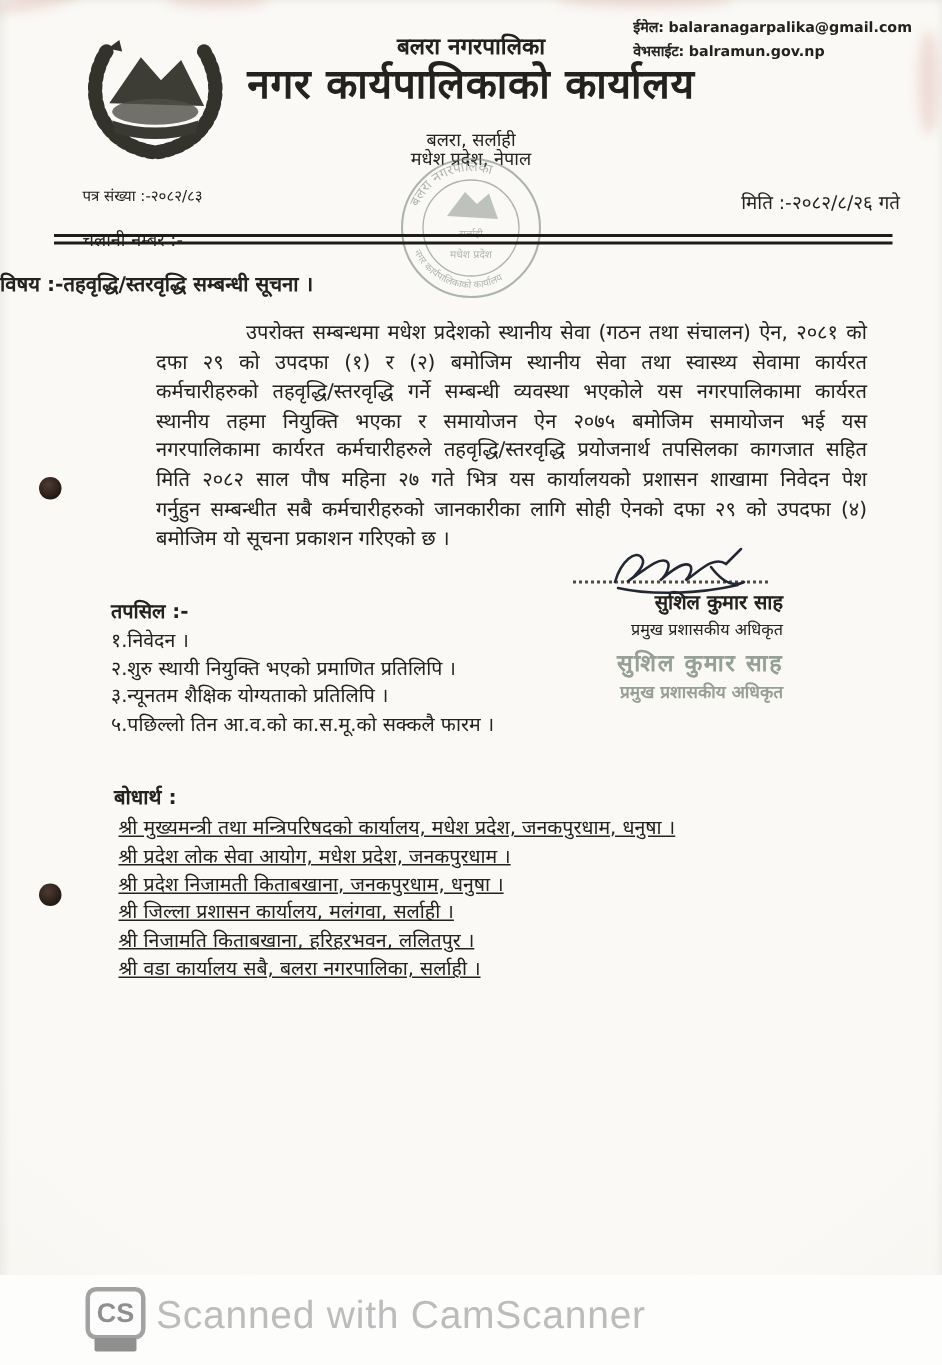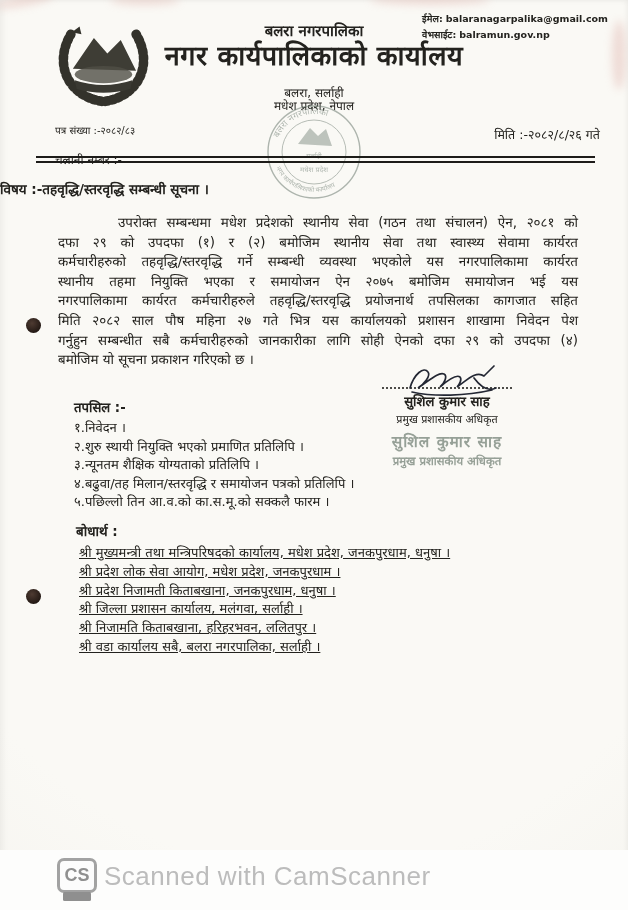--- a/index.html
+++ b/index.html
@@ -20,25 +20,25 @@
   
   .letter-no{position:absolute;left:55px;top:123px;font-size:10px;}
   .dispatch-no{position:absolute;left:55px;top:151px;font-size:12px;}
   .date{position:absolute;right:28px;top:126px;font-size:12.5px;}
   .rule{position:absolute;left:36px;right:33px;top:156px;height:3px;
         border-top:2.5px solid #1d1c19;border-bottom:2.5px solid #1d1c19;}
   .seal{position:absolute;left:258px;top:92px;opacity:.55;filter:blur(.4px);}
   
   .subject{position:absolute;left:0;right:0;top:180px;text-align:left;font-size:13.5px;font-weight:600;}
   .body-block{position:absolute;left:58px;top:213px;width:520px;}
-  .body-line{font-size:13.4px;line-height:19.6px;text-align:justify;text-align-last:justify;white-space:normal;}
+  .body-line{font-size:13.4px;line-height:19.6px;text-align:justify;text-align-last:justify;white-space:normal;margin-left:46px;}
   .body-line:first-child{padding-left:60px;}
   .body-line:last-child{text-align-last:left;}
   
-  .sig{position:absolute;left:372px;top:364px;width:150px;text-align:center;}
+  .sig{position:absolute;left:372px;top:364px;width:150px;text-align:right;}
   .sig-squiggle{position:absolute;left:32px;top:0px;}
   .sig-dots{width:130px;margin:22px auto 0;border-bottom:2px dotted #4c4c48;height:1px;}
   .sig-name{font-size:13.2px;font-weight:700;margin-top:3px;}
   .sig-desig{font-size:10.8px;margin-top:1px;}
   .stamp-name{font-size:15.5px;font-weight:700;margin-top:4px;color:#7e8b80;opacity:.8;filter:blur(.5px);letter-spacing:1px;}
   .stamp-desig{font-size:11.5px;font-weight:700;color:#7e8b80;opacity:.8;filter:blur(.4px);margin-top:1px;}
   
   .tapasil{position:absolute;left:74px;top:398px;}
   .tapasil-heading{font-size:13.2px;font-weight:600;margin-bottom:3px;}
   .tapasil .list-item{font-size:13px;line-height:18.6px;}
@@ -141,21 +141,20 @@
     <div class="stamp-name">सुशिल कुमार साह</div>
     <div class="stamp-desig">प्रमुख प्रशासकीय अधिकृत</div>
   </div>
 
   <div class="tapasil">
     <div class="tapasil-heading">तपसिल :-</div>
     <div>
       <div class="list-item">१.निवेदन ।</div>
         <div class="list-item">२.शुरु स्थायी नियुक्ति भएको प्रमाणित प्रतिलिपि ।</div>
         <div class="list-item">३.न्यूनतम शैक्षिक योग्यताको प्रतिलिपि ।</div>
-        <div class="list-item">४.बढुवा/तह मिलान/स्तरवृद्धि र समायोजन पत्रको प्रतिलिपि ।</div>
         <div class="list-item">५.पछिल्लो तिन आ.व.को का.स.मू.को सक्कलै फारम ।</div>
     </div>
   </div>
 
   <div class="bodhartha">
     <div class="bodhartha-heading">बोधार्थ :</div>
     <div>
       <div class="list-item">श्री मुख्यमन्त्री तथा मन्त्रिपरिषदको कार्यालय, मधेश प्रदेश, जनकपुरधाम, धनुषा ।</div>
         <div class="list-item">श्री प्रदेश लोक सेवा आयोग, मधेश प्रदेश, जनकपुरधाम ।</div>
         <div class="list-item">श्री प्रदेश निजामती किताबखाना, जनकपुरधाम, धनुषा ।</div>

